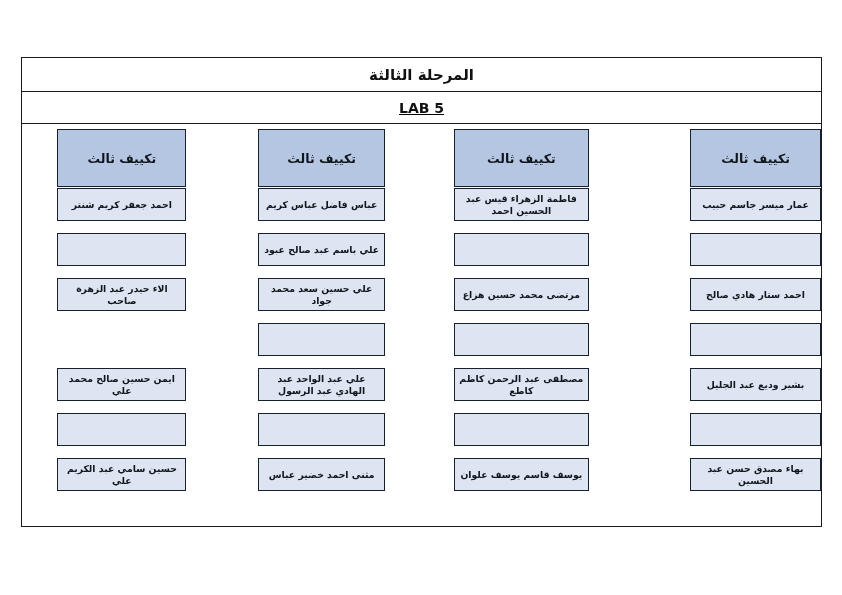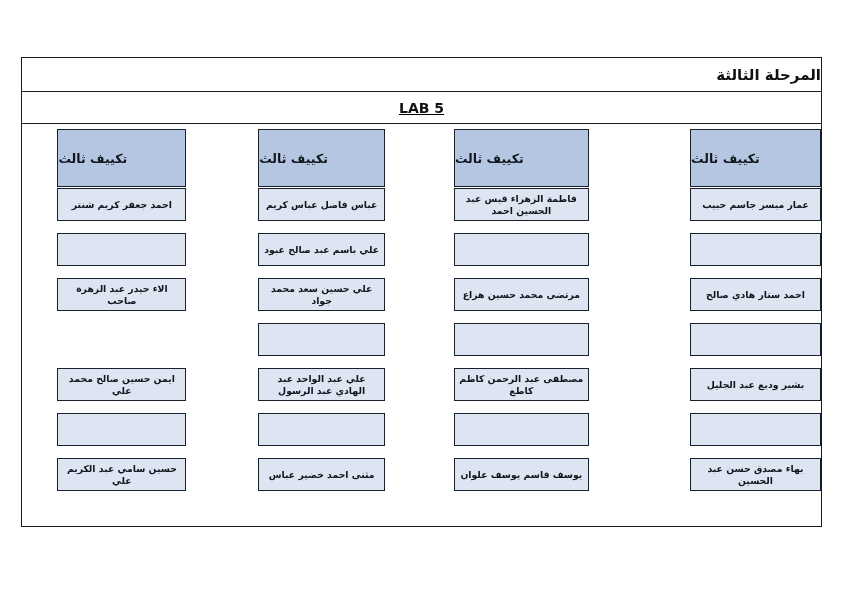--- a/index.html
+++ b/index.html
@@ -27,20 +27,21 @@
     box-sizing: border-box;
     background: #ffffff;
   }
 
   
   .title-row {
     height: 34px;
     border-bottom: 1.5px solid #1a1a1a;
     display: flex;
     align-items: center;
+    justify-content: center;
     box-sizing: border-box;
   }
   .title-row .title-text {
     font-size: 15px;
     font-weight: 700;
     color: #111111;
     letter-spacing: 0;
   }
   .lab-row {
     height: 32px;
@@ -77,21 +78,21 @@
 
   
   .col-head {
     width: 131px;
     height: 58px;
     background: #b4c6e2;
     border: 1.2px solid #17202b;
     box-sizing: border-box;
     display: flex;
     align-items: center;
-    justify-content: flex-end;
+    justify-content: center;
     margin-bottom: 1px;
   }
   .col-head .head-text {
     font-size: 12.5px;
     font-weight: 700;
     color: #11161d;
   }
 
   
   .cell {

